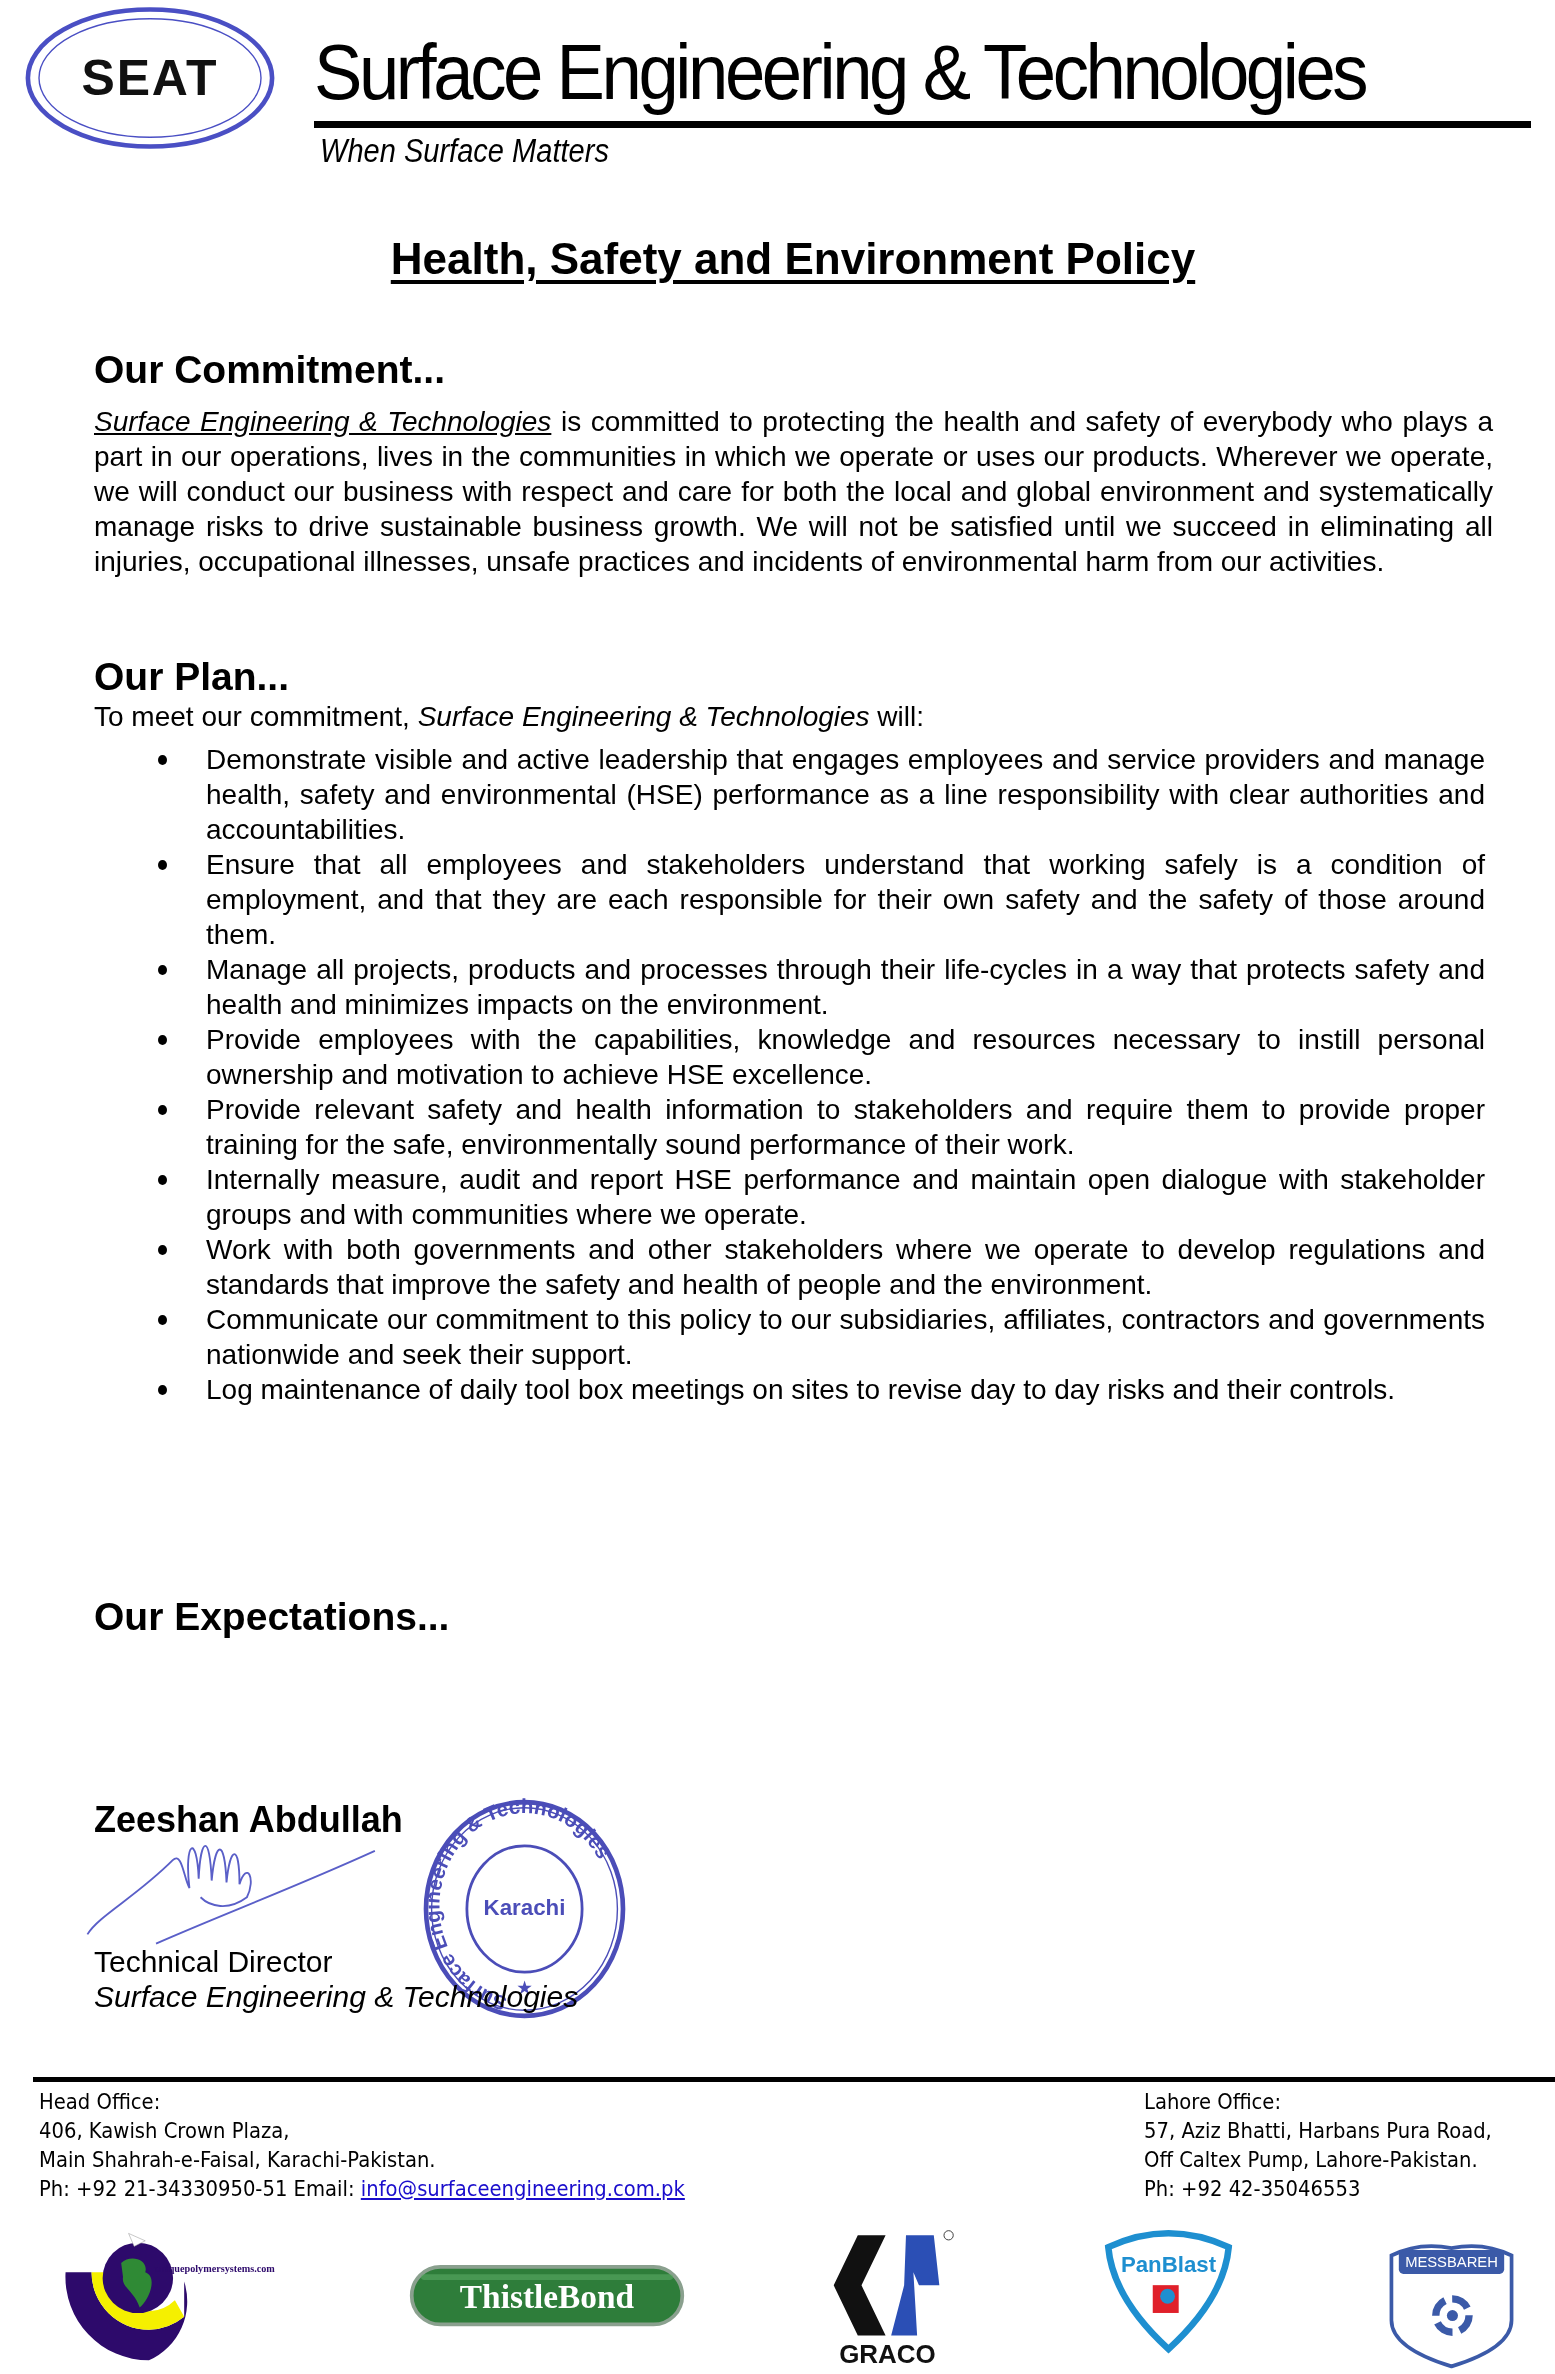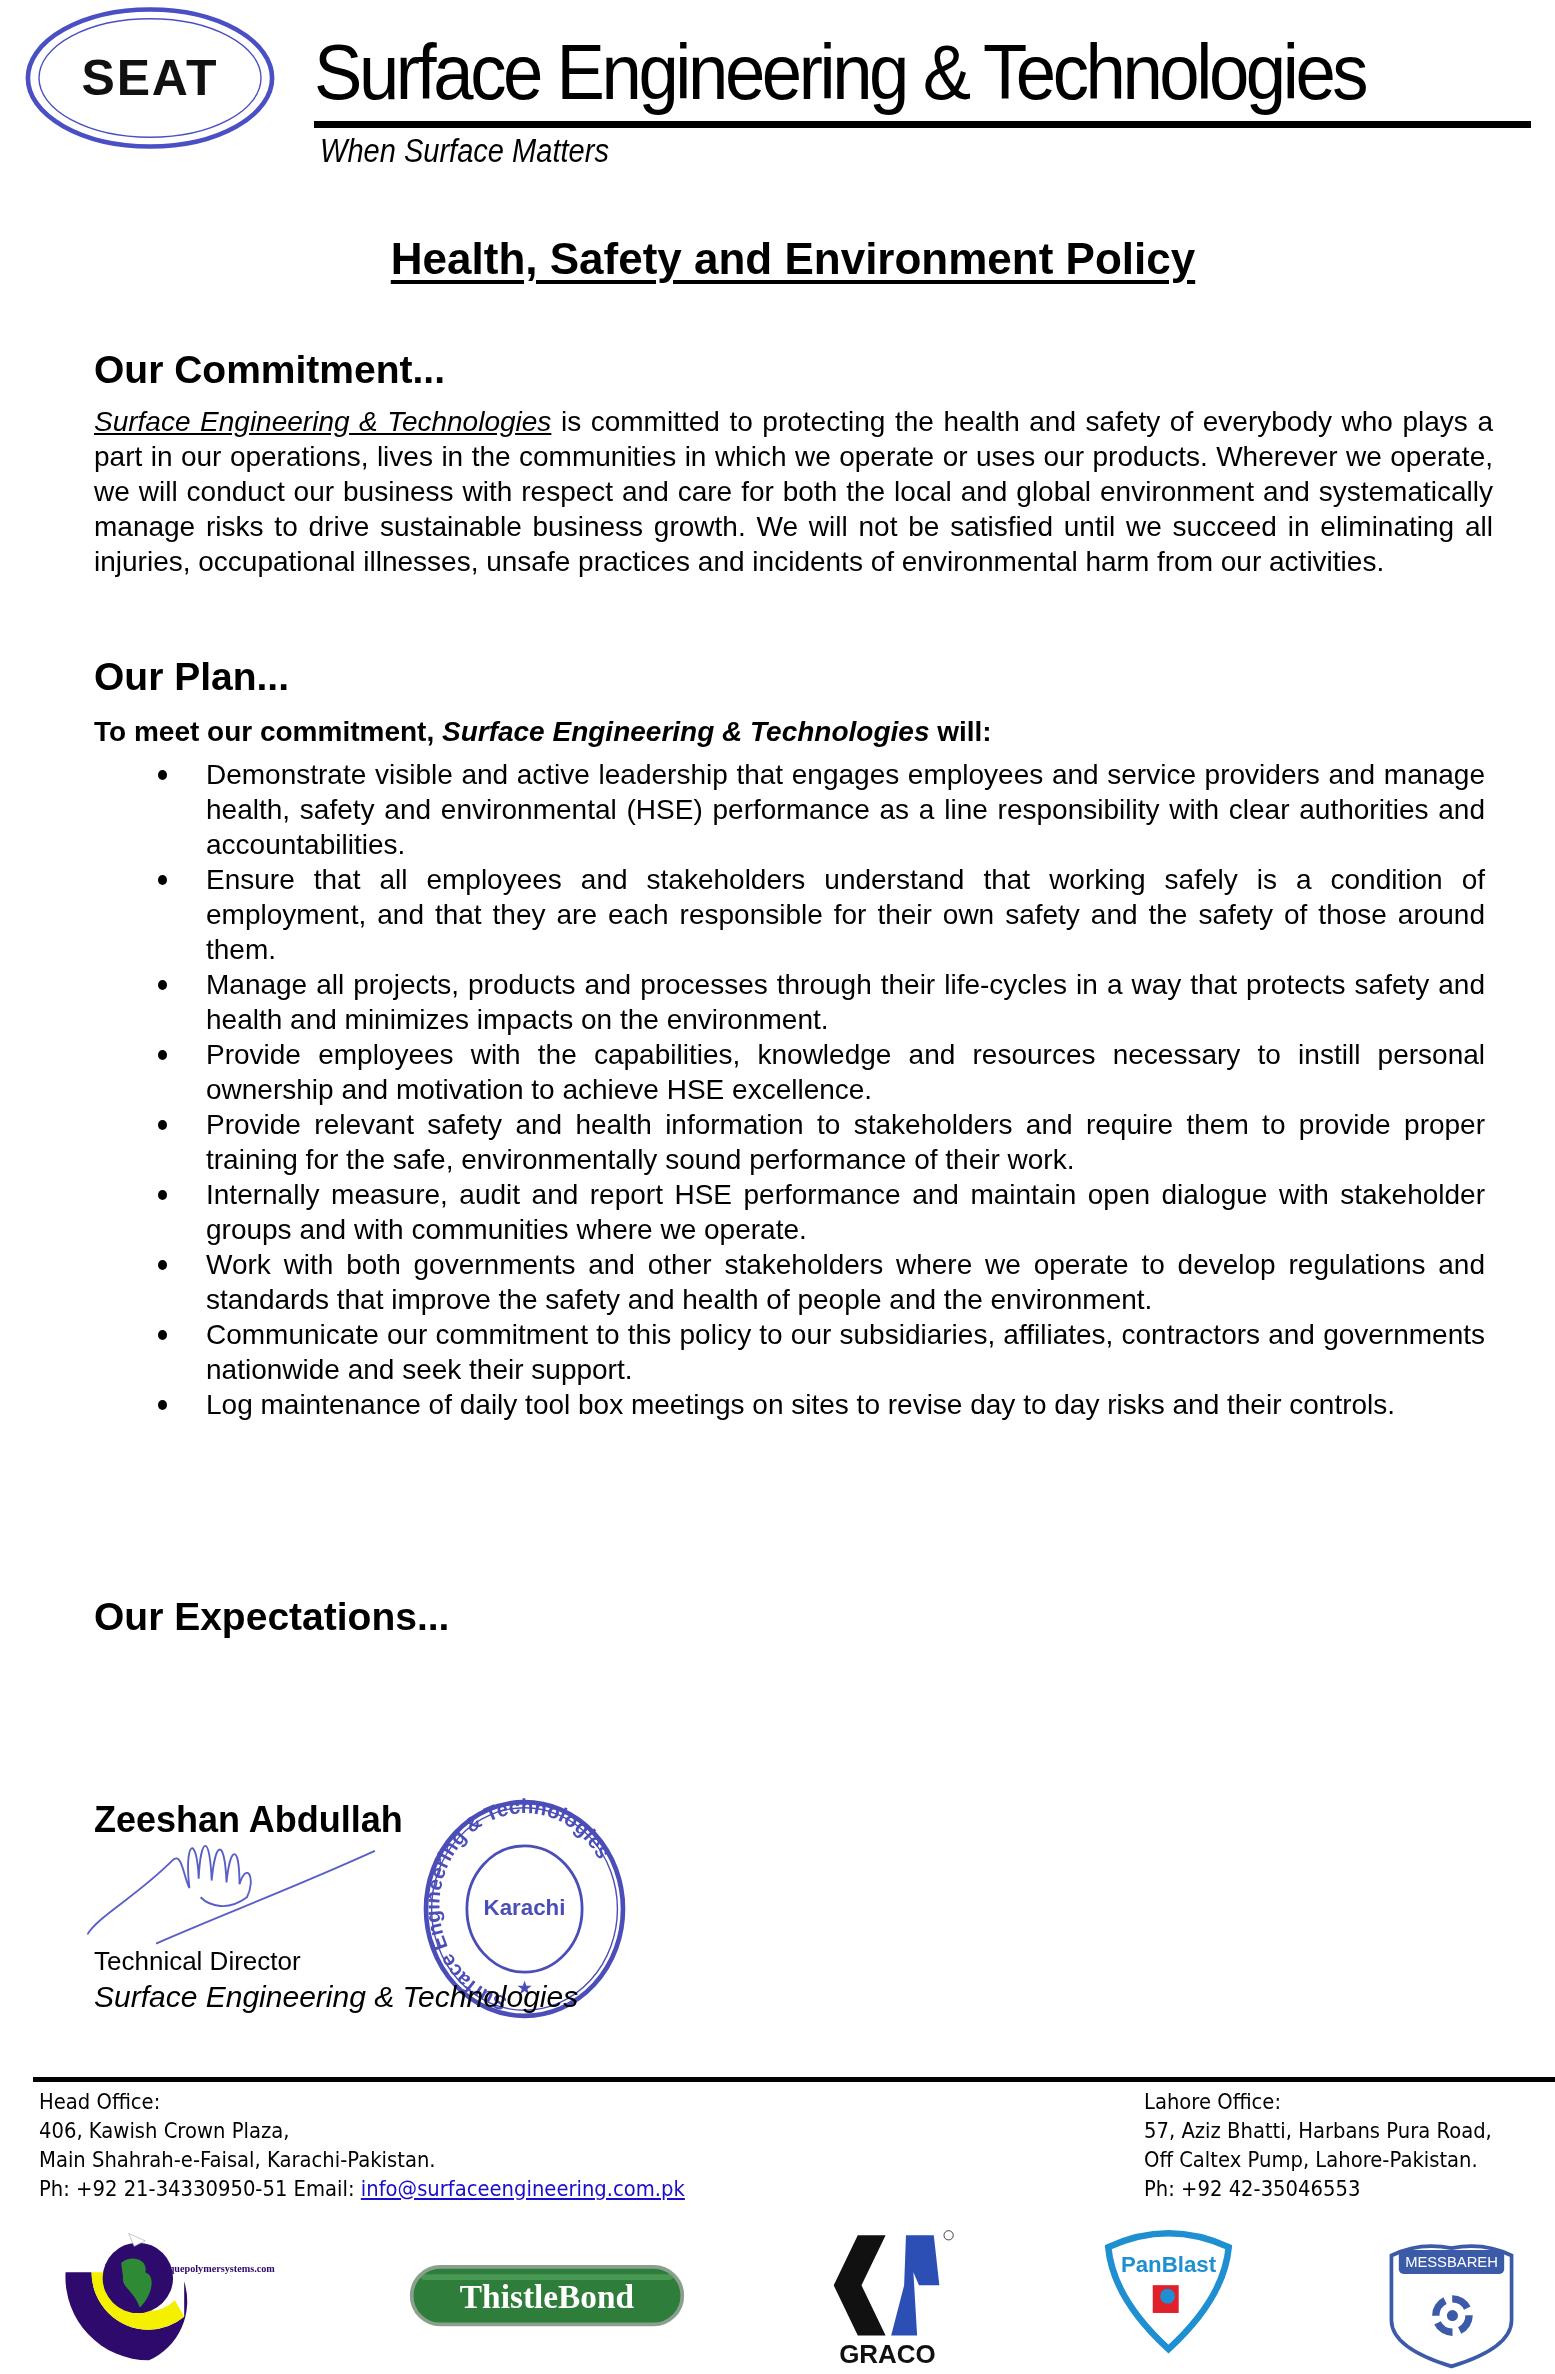--- a/index.html
+++ b/index.html
@@ -18,21 +18,21 @@
   .para { text-align:justify; }
   .para .co { font-style:italic; }
   .para .co.u { text-decoration:underline; }
   ul.bullets { list-style:none; margin:8px; padding:0; }
   ul.bullets li { position:relative; padding-left:104px; text-align:justify; }
   ul.bullets li .dot { position:absolute; left:56px; top:13px; width:9.3px; height:10.2px; border-radius:50%; background:#000; }
   
   #sig-name { left:94px; top:1799px; font-size:36px; font-weight:bold; }
   #sig-scribble { left:80px; top:1823px; width:306px; height:130px; }
   #stamp { left:413px; top:1790px; width:223px; height:237px; }
-  #sig-role { left:94px; top:1944px; font-size:26px; line-height:35px; }
+  #sig-role { left:94px; top:1944px; font-size:30px; line-height:35px; }
   #sig-company { left:94px; top:1979px; font-size:30px; font-style:italic; line-height:35px; }
   
   #footer-rule { left:33px; top:2077px; width:1522px; height:4.6px; background:#000; }
   .office { position:absolute; font-family:"DejaVu Sans", sans-serif; font-size:21.3px; line-height:29px; white-space:nowrap; transform:scaleX(0.92); transform-origin:left top; }
   #office-head { left:39px; top:2087px; }
   #office-lahore { left:1144px; top:2087px; }
   .email-link { color:#1a0dcc; text-decoration:underline; }
   .logo { position:absolute; }
 </style>
 </head>
@@ -49,21 +49,21 @@
 
 <div id="doc-title" class="abs">Health, Safety and Environment Policy</div>
 
 <div class="content" style="top:352px;">
   <div class="heading">Our Commitment...</div>
   <div class="para" style="margin-top:16.7px;"><span class="co u">Surface Engineering &amp; Technologies</span><span> is committed to protecting the health and safety of everybody who plays a part in our operations, lives in the communities in which we operate or uses our products. Wherever we operate, we will conduct our business with respect and care for both the local and global environment and systematically manage risks to drive sustainable business growth. We will not be satisfied until we succeed in eliminating all injuries, occupational illnesses, unsafe practices and incidents of environmental harm from our activities.</span></div>
 </div>
 
 <div class="content" style="top:659px;">
   <div class="heading">Our Plan...</div>
-  <div style="margin-top:20px;font-weight:bold;"><span>To meet our commitment, </span><span class="co" style="font-style:italic;">Surface Engineering &amp; Technologies</span><span> will:</span></div>
+  <div style="margin-top:5px;"><span>To meet our commitment, </span><span class="co" style="font-style:italic;">Surface Engineering &amp; Technologies</span><span> will:</span></div>
   <ul class="bullets">
     <li><span class="dot"></span><span>Demonstrate visible and active leadership that engages employees and service providers and manage health, safety and environmental (HSE) performance as a line responsibility with clear authorities and accountabilities.</span></li>
     <li><span class="dot"></span><span>Ensure that all employees and stakeholders understand that working safely is a condition of employment, and that they are each responsible for their own safety and the safety of those around them.</span></li>
     <li><span class="dot"></span><span>Manage all projects, products and processes through their life-cycles in a way that protects safety and health and minimizes impacts on the environment.</span></li>
     <li><span class="dot"></span><span>Provide employees with the capabilities, knowledge and resources necessary to instill personal ownership and motivation to achieve HSE excellence.</span></li>
     <li><span class="dot"></span><span>Provide relevant safety and health information to stakeholders and require them to provide proper training for the safe, environmentally sound performance of their work.</span></li>
     <li><span class="dot"></span><span>Internally measure, audit and report HSE performance and maintain open dialogue with stakeholder groups and with communities where we operate.</span></li>
     <li><span class="dot"></span><span>Work with both governments and other stakeholders where we operate to develop regulations and standards that improve the safety and health of people and the environment.</span></li>
     <li><span class="dot"></span><span>Communicate our commitment to this policy to our subsidiaries, affiliates, contractors and governments nationwide and seek their support.</span></li>
     <li><span class="dot"></span><span>Log maintenance of daily tool box meetings on sites to revise day to day risks and their controls.</span></li>

